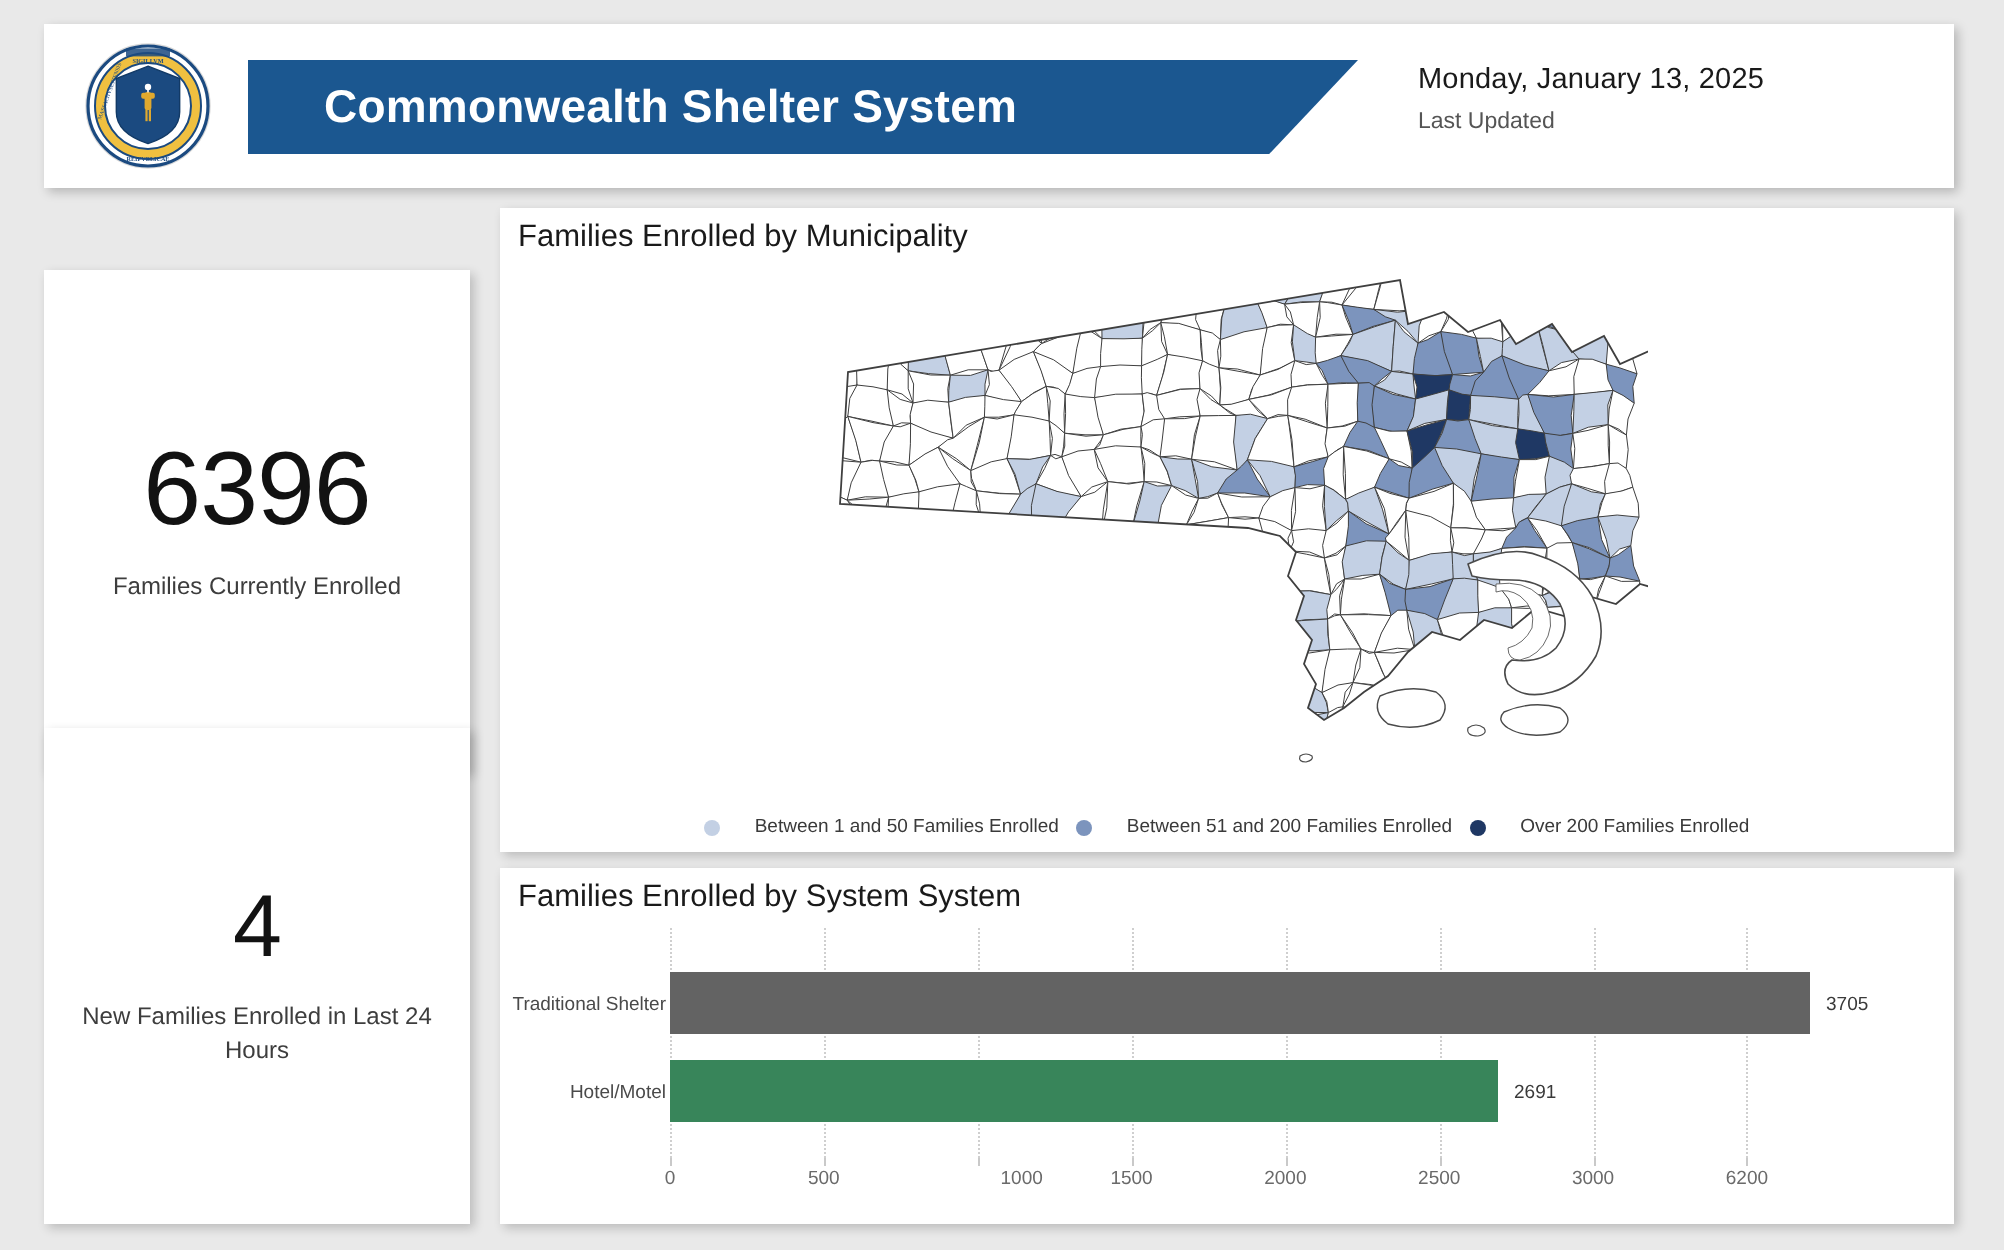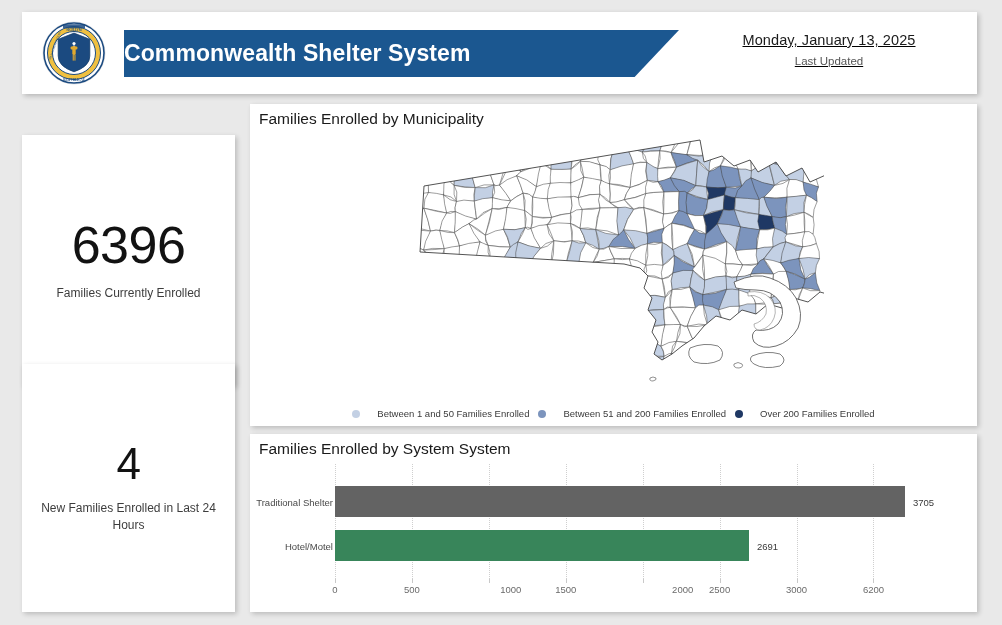--- a/index.html
+++ b/index.html
@@ -21,24 +21,24 @@
     position:absolute;left:19px;top:8px;width:66px;height:66px;
   }
   .banner{
     position:absolute;left:102px;top:18px;height:47px;width:555px;
     background:#1b5790;
     clip-path:polygon(0 0, 100% 0, 92% 100%, 0 100%);
     display:flex;align-items:center;
   }
   .banner-title{
     color:#ffffff;font-size:23px;font-weight:bold;letter-spacing:0.1px;
-    white-space:nowrap;
+    margin-left:38px;white-space:nowrap;
   }
   .date-block{
-    position:absolute;right:28px;top:20px;text-align:center;width:240px;text-decoration:underline;
+    position:absolute;right:28px;top:20px;width:240px;
   }
   .date-main{font-size:14.5px;color:#1a1a1a;letter-spacing:0.1px;}
   .date-sub{font-size:11.5px;color:#555;margin-top:7px;}
 
   
   .kpi-card{
     position:absolute;left:22px;background:#ffffff;
     box-shadow:2px 2px 5px rgba(0,0,0,0.20);
     display:flex;flex-direction:column;align-items:center;justify-content:center;
     width:213px;
@@ -607,21 +607,21 @@
         </div>
     <div class="tick-mark" style="left: 85px;"></div>
         <div class="tick-label" style="left: 85px;">0</div>
         <div class="tick-mark" style="left: 161.923px;"></div>
         <div class="tick-label" style="left: 161.923px;">500</div>
         <div class="tick-mark" style="left: 238.846px;"></div>
         <div class="tick-label" style="left: 238.846px; margin-left: 22px;">1000</div>
         <div class="tick-mark" style="left: 315.769px;"></div>
         <div class="tick-label" style="left: 315.769px;">1500</div>
         <div class="tick-mark" style="left: 392.692px;"></div>
-        <div class="tick-label" style="left: 392.692px; margin-left: 40px;">2000</div>
+        <div class="tick-label" style="left: 392.692px;">2000</div>
         <div class="tick-mark" style="left: 469.615px;"></div>
         <div class="tick-label" style="left: 469.615px;">2500</div>
         <div class="tick-mark" style="left: 546.538px;"></div>
         <div class="tick-label" style="left: 546.538px;">3000</div>
         <div class="tick-mark" style="left: 623.462px;"></div>
         <div class="tick-label" style="left: 623.462px;">6200</div>
         <div class="bar-val" style="left: 663px; top: 33px;">3705</div>
         <div class="bar-val" style="left: 507px; top: 77px; text-align: center;">2691</div>
       </div>
   </div>

